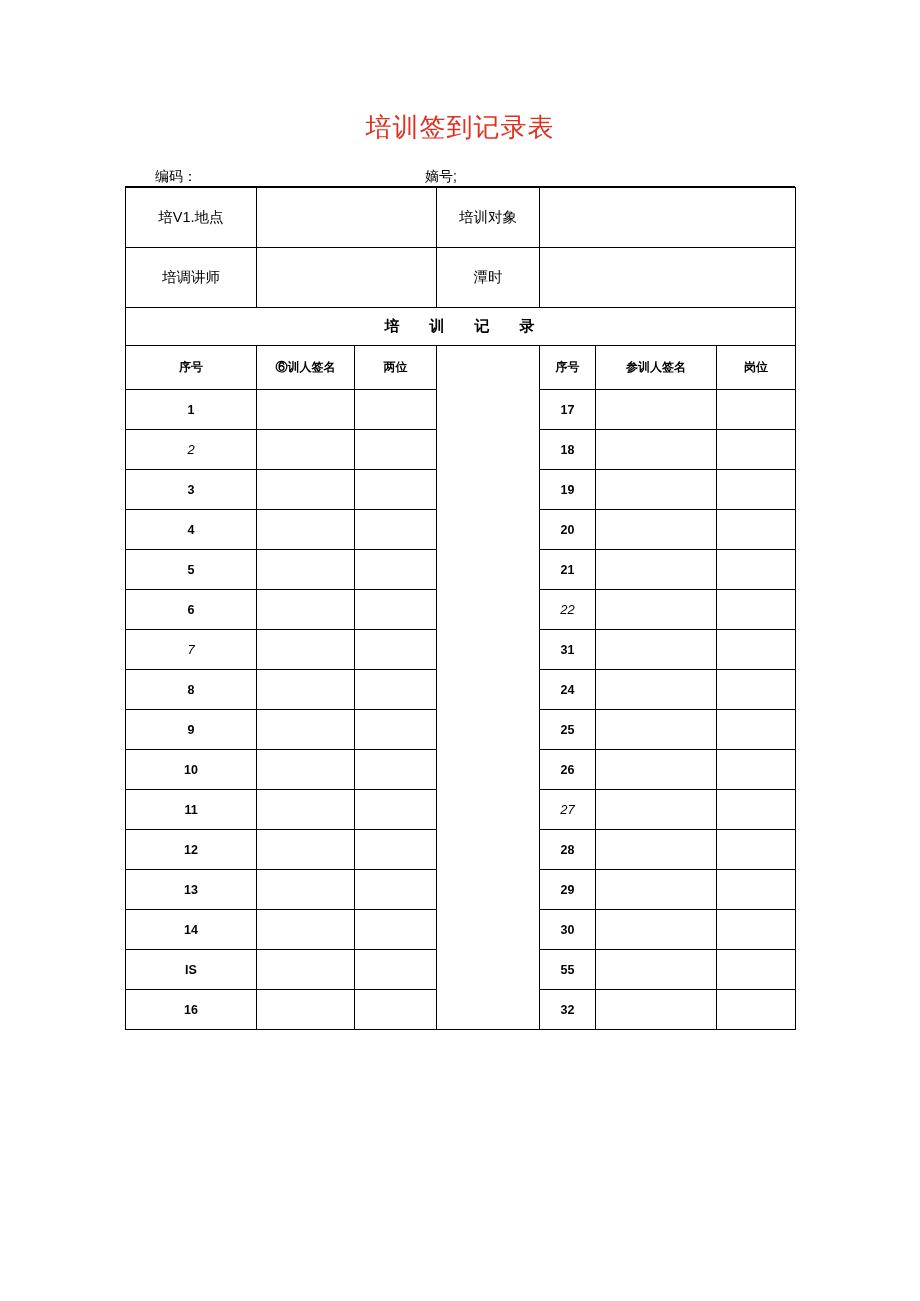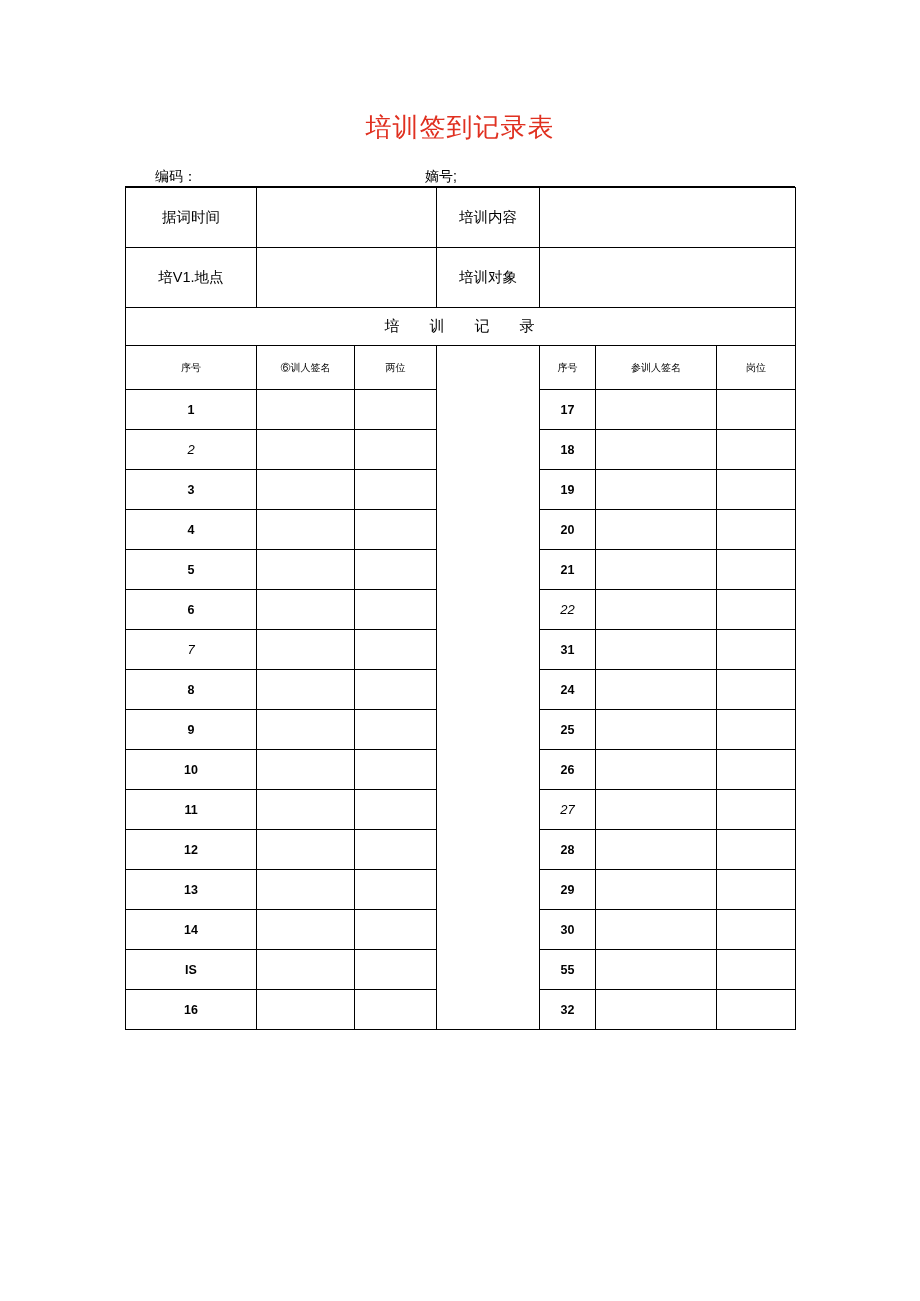--- a/index.html
+++ b/index.html
@@ -45,22 +45,23 @@
       font-size: 13.5px;
       height: 40px;
       padding: 2px;
     }
     .info-row td { height: 60px; font-size: 14.5px; }
     .section-header td {
       height: 38px;
       font-size: 15px;
       letter-spacing: 30px;
       padding-left: 30px;
-    }
-    .col-head td { height: 44px; font-size: 10px; }
+      font-weight: bold;
+    }
+    .col-head td { height: 44px; font-size: 12px; font-weight: bold; }
     .bold { font-weight: bold; font-size: 12.5px; }
     .italic { font-style: italic; font-size: 13px; }
     .gap { border-top: none; border-bottom: none; }
     .gap-top { border-top: none; }
     .gap-bot { border-bottom: none; }
   </style>
 </head>
 <body>
 
 <h1 class="title">培训签到记录表</h1>
@@ -77,30 +78,30 @@
       <col style="width:131px">
         <col style="width:98px">
         <col style="width:82px">
       <col style="width:103px">
       <col style="width:56px">
         <col style="width:121px">
         <col style="width:79px">
     </colgroup>
 
     <tbody>
-        <tr class="info-row">
-      <td>据词时间</td>
-      <td colspan="2"></td>
-      <td>培训内容</td>
-      <td colspan="3"></td>
-    </tr>
     <tr class="info-row">
       <td>培V1.地点</td>
       <td colspan="2"></td>
       <td>培训对象</td>
+      <td colspan="3"></td>
+    </tr>
+    <tr class="info-row">
+      <td>培调讲师</td>
+      <td colspan="2"></td>
+      <td>潭时</td>
       <td colspan="3"></td>
     </tr>
 
     <tr class="section-header">
       <td colspan="7">培训记录</td>
     </tr>
 
     <tr class="col-head">
       <td>序号</td>
       <td>⑥训人签名</td>

